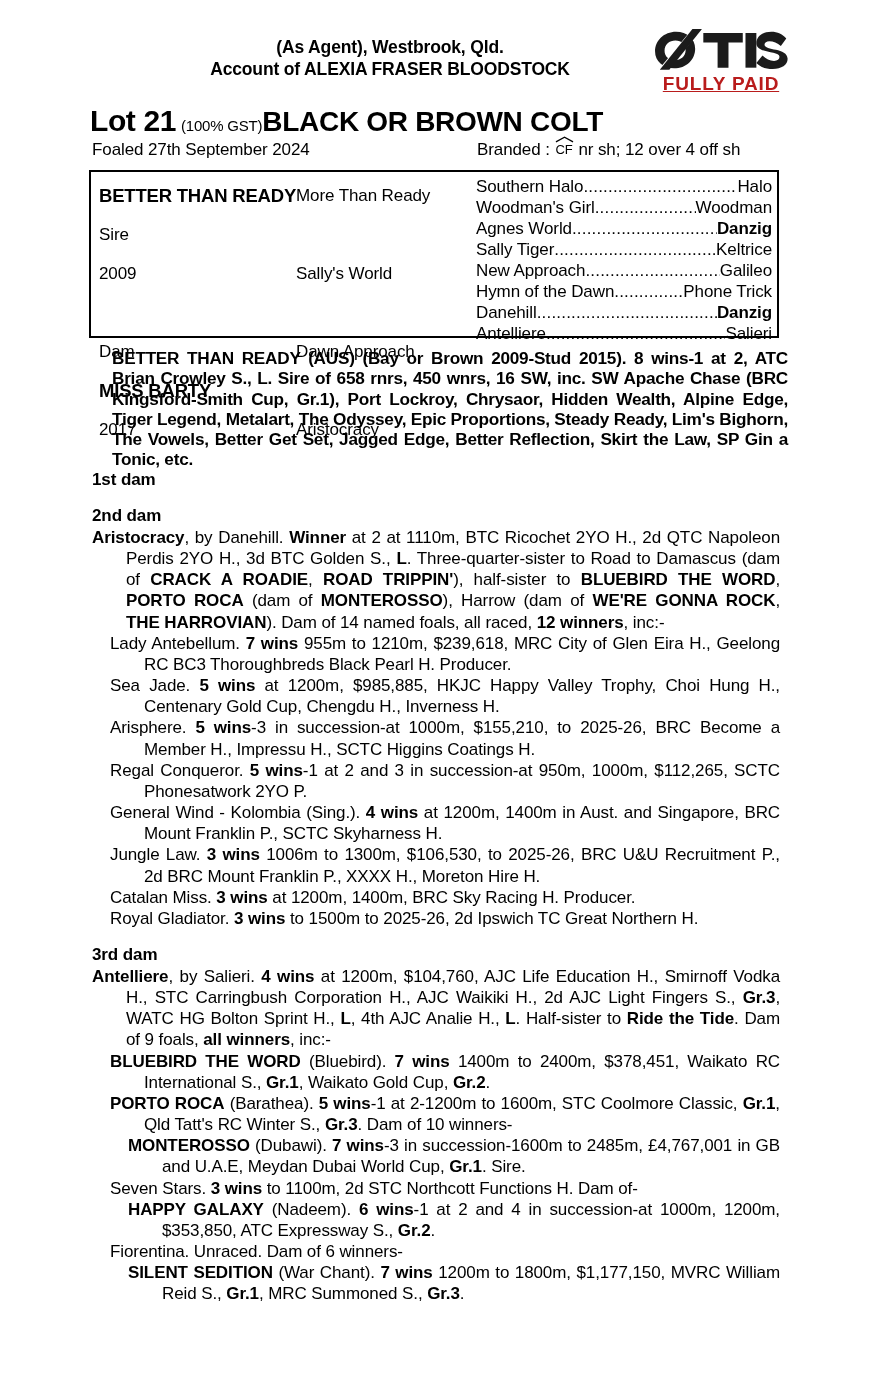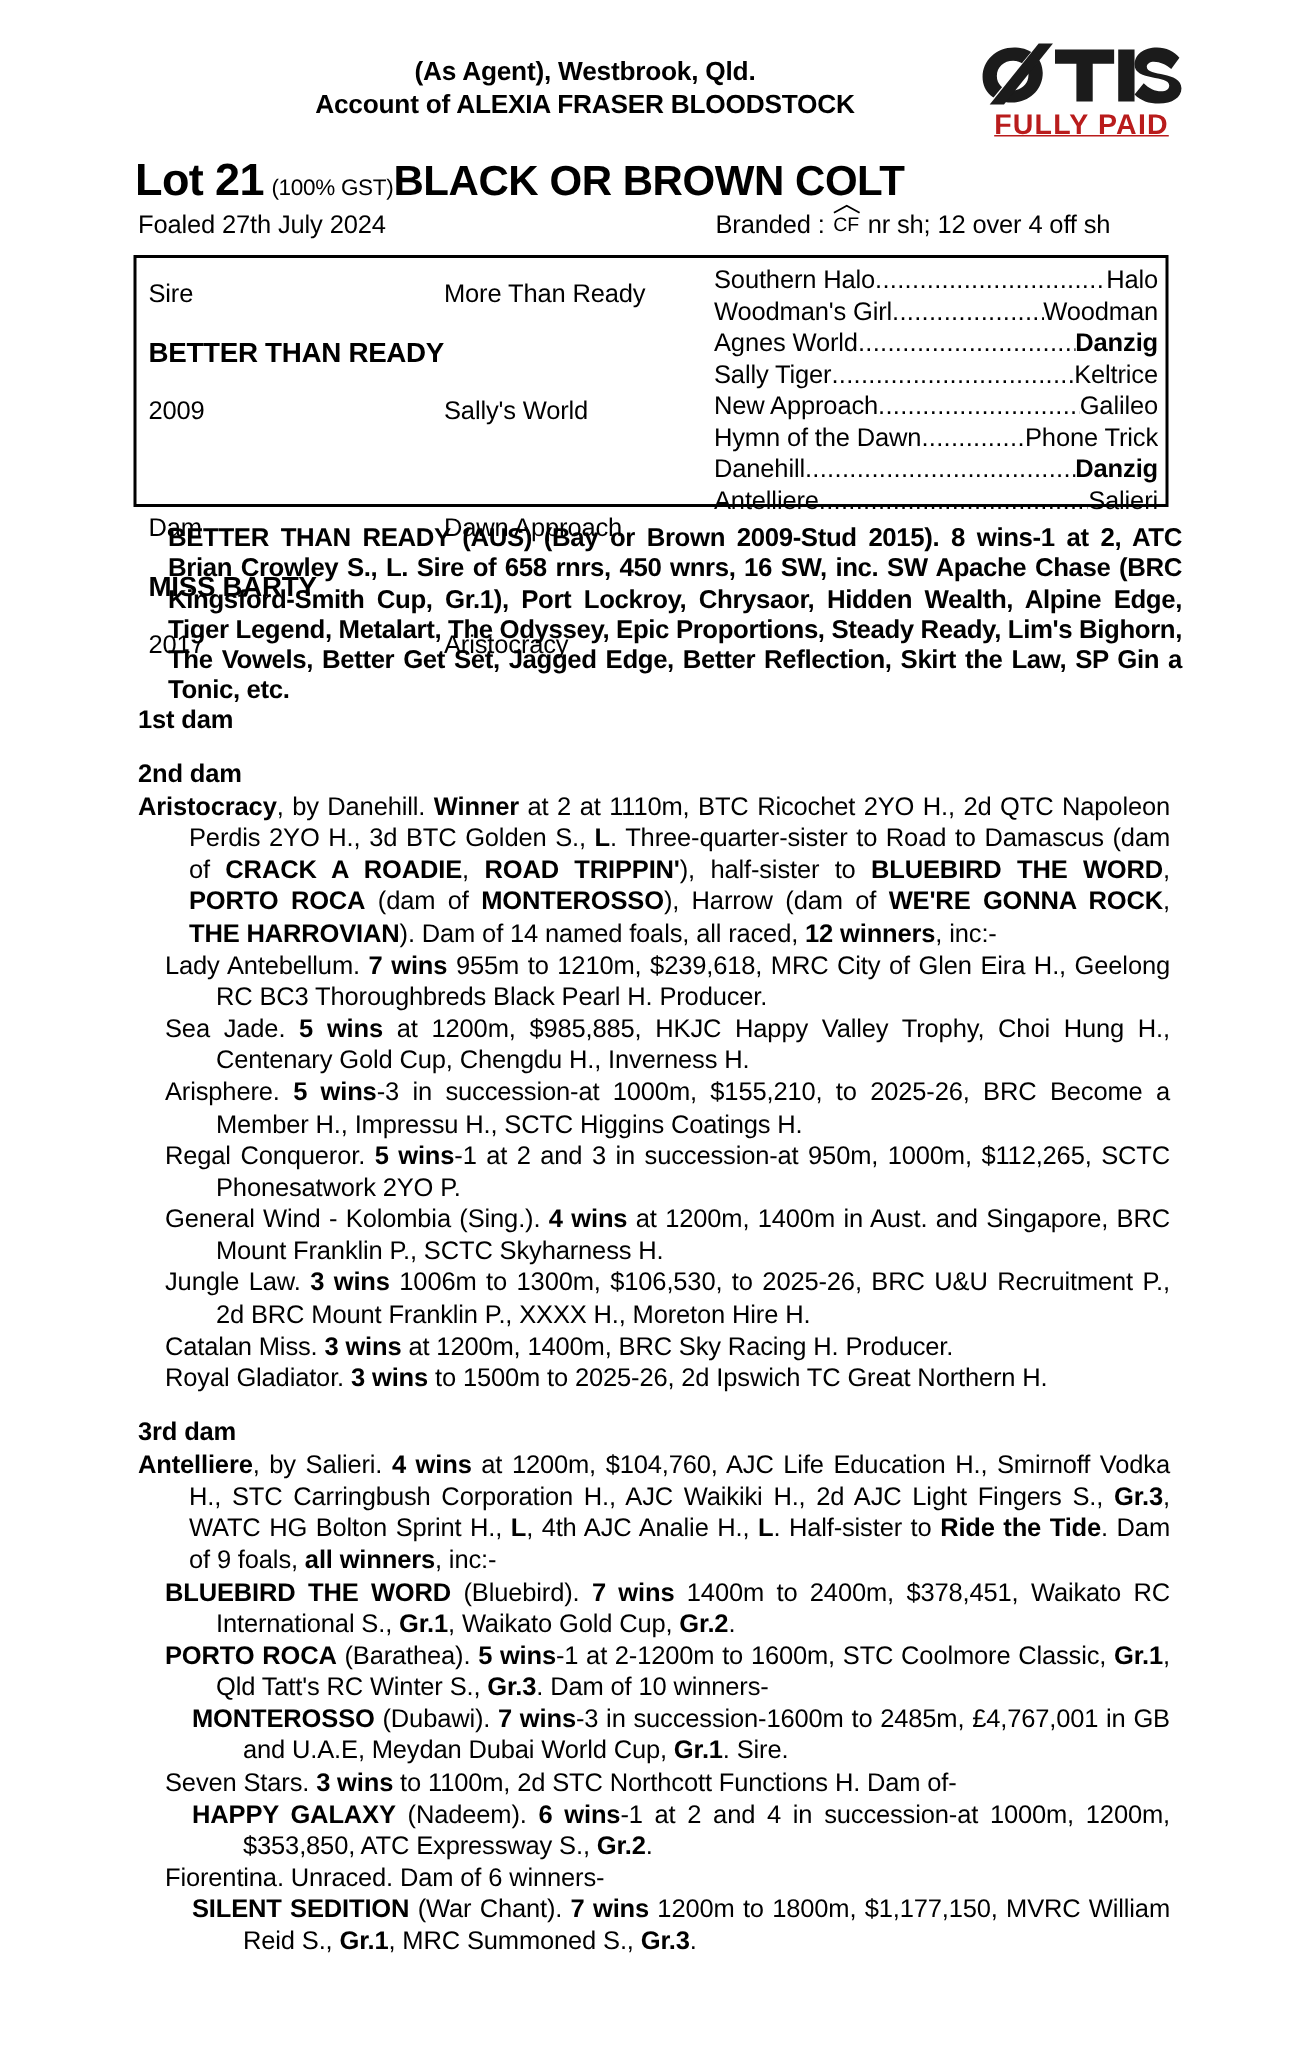--- a/index.html
+++ b/index.html
@@ -243,36 +243,36 @@
       </svg>
       <span class="logo-sub">FULLY PAID</span>
     </div>
   </div>
 
   <div class="lot-line">
     <span class="lot-no">Lot 21</span><span class="gst">(100% GST)</span><span class="colour-desc">BLACK OR BROWN COLT</span>
   </div>
 
   <div class="foaled-row">
-    <span>Foaled 27th July 2024</span>
+    <span>Foaled 27th September 2024</span>
     <span class="branded">
       <span>Branded :</span>
       <span class="brandmark"><svg class="roof" viewBox="0 0 20 7">
             <path d="M1 6 L10 1 L19 6" fill="none" stroke="#000" stroke-width="1.3"></path>
           </svg><span>CF</span></span>
       <span>nr sh; 12 over 4 off sh</span>
     </span>
   </div>
 
   <div class="ped-table">
     <div class="ped-grid">
 
       <div class="ped-col-a">
+        <div class="ped-row"><span class="ped-name">BETTER THAN READY</span></div>
         <div class="ped-row"><span>Sire</span></div>
-        <div class="ped-row"><span class="ped-name">BETTER THAN READY</span></div>
         <div class="ped-row"><span>2009</span></div>
         <div class="ped-row"></div>
         <div class="ped-row"><span>Dam</span></div>
         <div class="ped-row"><span class="ped-name">MISS BARTY</span></div>
         <div class="ped-row"><span>2017</span></div>
       </div>
 
       <div class="ped-col-b">
         <div class="ped-row"><span>More Than Ready</span></div>
         <div class="ped-row"></div>

